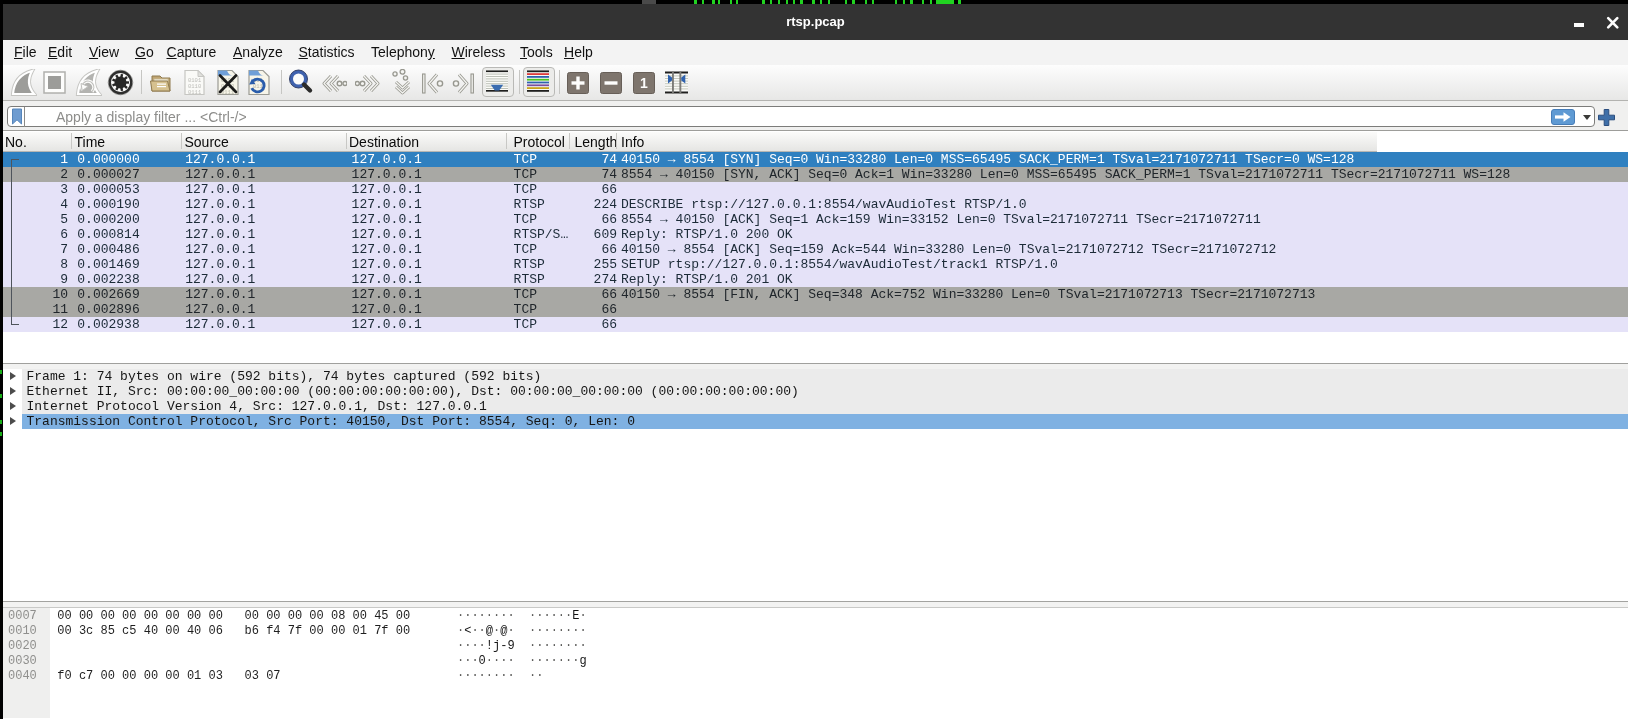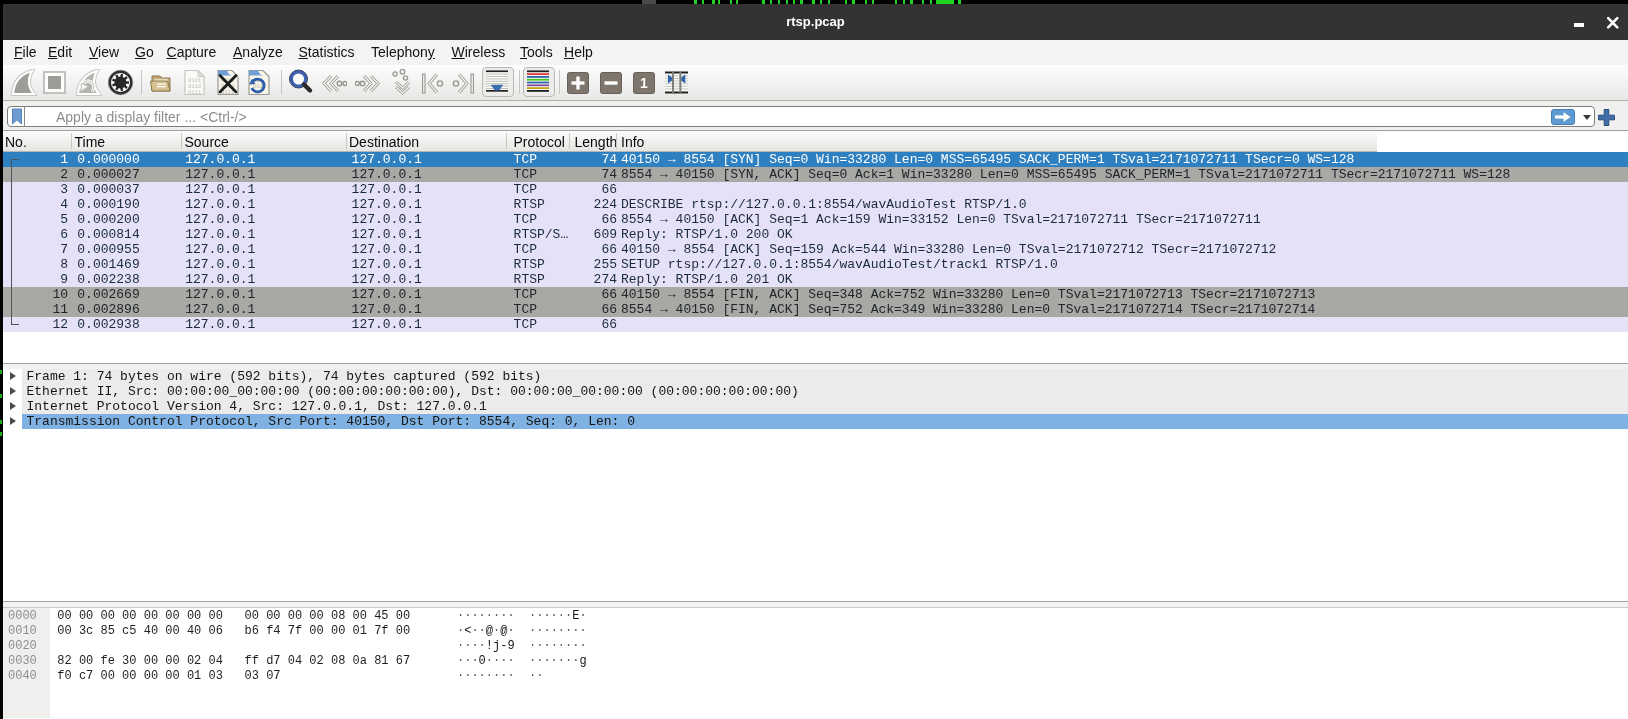--- a/index.html
+++ b/index.html
@@ -252,56 +252,55 @@
       <div class="hsep" style="left:67.5px"></div>
       <div class="hsep" style="left:177.5px"></div>
       <div class="hsep" style="left:342.5px"></div>
       <div class="hsep" style="left:503.3px"></div>
       <div class="hsep" style="left:565.6px"></div>
       <div class="hsep" style="left:613px"></div>
     </div>
 <div class="abs" id="rows">
       <div class="row sel" style="top:0px"><span class="cno">1</span><span class="ctm">0.000000</span><span class="csr">127.0.0.1</span><span class="cds">127.0.0.1</span><span class="cpr">TCP</span><span class="cln">74</span><span class="cin">40150 → 8554 [SYN] Seq=0 Win=33280 Len=0 MSS=65495 SACK_PERM=1 TSval=2171072711 TSecr=0 WS=128</span></div>
       <div class="row gry" style="top:15px"><span class="cno">2</span><span class="ctm">0.000027</span><span class="csr">127.0.0.1</span><span class="cds">127.0.0.1</span><span class="cpr">TCP</span><span class="cln">74</span><span class="cin">8554 → 40150 [SYN, ACK] Seq=0 Ack=1 Win=33280 Len=0 MSS=65495 SACK_PERM=1 TSval=2171072711 TSecr=2171072711 WS=128</span></div>
-      <div class="row lav" style="top:30px"><span class="cno">3</span><span class="ctm">0.000037</span><span class="csr">127.0.0.1</span><span class="cds">127.0.0.1</span><span class="cpr">TCP</span><span class="cln">66</span></div>
+      <div class="row lav" style="top:30px"><span class="cno">3</span><span class="ctm">0.000053</span><span class="csr">127.0.0.1</span><span class="cds">127.0.0.1</span><span class="cpr">TCP</span><span class="cln">66</span></div>
       <div class="row lav" style="top:45px"><span class="cno">4</span><span class="ctm">0.000190</span><span class="csr">127.0.0.1</span><span class="cds">127.0.0.1</span><span class="cpr">RTSP</span><span class="cln">224</span><span class="cin">DESCRIBE rtsp://127.0.0.1:8554/wavAudioTest RTSP/1.0</span></div>
       <div class="row lav" style="top:60px"><span class="cno">5</span><span class="ctm">0.000200</span><span class="csr">127.0.0.1</span><span class="cds">127.0.0.1</span><span class="cpr">TCP</span><span class="cln">66</span><span class="cin">8554 → 40150 [ACK] Seq=1 Ack=159 Win=33152 Len=0 TSval=2171072711 TSecr=2171072711</span></div>
       <div class="row lav" style="top:75px"><span class="cno">6</span><span class="ctm">0.000814</span><span class="csr">127.0.0.1</span><span class="cds">127.0.0.1</span><span class="cpr">RTSP/S…</span><span class="cln">609</span><span class="cin">Reply: RTSP/1.0 200 OK</span></div>
-      <div class="row lav" style="top:90px"><span class="cno">7</span><span class="ctm">0.000955</span><span class="csr">127.0.0.1</span><span class="cds">127.0.0.1</span><span class="cpr">TCP</span><span class="cln">66</span><span class="cin">40150 → 8554 [ACK] Seq=159 Ack=544 Win=33280 Len=0 TSval=2171072712 TSecr=2171072712</span></div>
+      <div class="row lav" style="top:90px"><span class="cno">7</span><span class="ctm">0.000486</span><span class="csr">127.0.0.1</span><span class="cds">127.0.0.1</span><span class="cpr">TCP</span><span class="cln">66</span><span class="cin">40150 → 8554 [ACK] Seq=159 Ack=544 Win=33280 Len=0 TSval=2171072712 TSecr=2171072712</span></div>
       <div class="row lav" style="top:105px"><span class="cno">8</span><span class="ctm">0.001469</span><span class="csr">127.0.0.1</span><span class="cds">127.0.0.1</span><span class="cpr">RTSP</span><span class="cln">255</span><span class="cin">SETUP rtsp://127.0.0.1:8554/wavAudioTest/track1 RTSP/1.0</span></div>
       <div class="row lav" style="top:120px"><span class="cno">9</span><span class="ctm">0.002238</span><span class="csr">127.0.0.1</span><span class="cds">127.0.0.1</span><span class="cpr">RTSP</span><span class="cln">274</span><span class="cin">Reply: RTSP/1.0 201 OK</span></div>
       <div class="row gry" style="top:135px"><span class="cno">10</span><span class="ctm">0.002669</span><span class="csr">127.0.0.1</span><span class="cds">127.0.0.1</span><span class="cpr">TCP</span><span class="cln">66</span><span class="cin">40150 → 8554 [FIN, ACK] Seq=348 Ack=752 Win=33280 Len=0 TSval=2171072713 TSecr=2171072713</span></div>
-      <div class="row gry" style="top:150px"><span class="cno">11</span><span class="ctm">0.002896</span><span class="csr">127.0.0.1</span><span class="cds">127.0.0.1</span><span class="cpr">TCP</span><span class="cln">66</span><span class="cin">8554 → 40150 [FIN, ACK] Seq=752 Ack=349 Win=33280 Len=0 TSval=2171072714 TSecr=2171072714</span></div>
+      <div class="row gry" style="top:150px"><span class="cno">11</span><span class="ctm">0.002896</span><span class="csr">127.0.0.1</span><span class="cds">127.0.0.1</span><span class="cpr">TCP</span><span class="cln">66</span></div>
       <div class="row lav" style="top:165px"><span class="cno">12</span><span class="ctm">0.002938</span><span class="csr">127.0.0.1</span><span class="cds">127.0.0.1</span><span class="cpr">TCP</span><span class="cln">66</span></div>
       <svg style="position:absolute;left:0;top:0" width="30" height="180" viewBox="0 0 30 180">
         <path d="M8.3 7.5 H15.5 M8.3 7.5 V172.5 M8.3 172.5 H15.5" stroke="#4e545c" stroke-width="1" shape-rendering="crispEdges" fill="none"></path>
       </svg>
     </div>
 <div class="abs" id="detail">
       <div class="dtri" style="top:3px"></div>
       <div class="drow" style="top:0px;background:#ebebeb">Frame 1: 74 bytes on wire (592 bits), 74 bytes captured (592 bits)</div>
       <div class="dtri" style="top:18px"></div>
       <div class="drow" style="top:15px;background:#ebebeb">Ethernet II, Src: 00:00:00_00:00:00 (00:00:00:00:00:00), Dst: 00:00:00_00:00:00 (00:00:00:00:00:00)</div>
       <div class="dtri" style="top:33px"></div>
       <div class="drow" style="top:30px;background:#ebebeb">Internet Protocol Version 4, Src: 127.0.0.1, Dst: 127.0.0.1</div>
       <div class="dtri" style="top:48px"></div>
       <div class="drow" style="top:45px;background:#7fb1e2">Transmission Control Protocol, Src Port: 40150, Dst Port: 8554, Seq: 0, Len: 0</div>
     </div>
 <div class="abs" id="hexpane">
       <div id="hexgutter"></div>
-      <div class="hxr hoff" style="top:1px">0000</div>
+      <div class="hxr hoff" style="top:1px">0007</div>
       <div class="hxr hbytes" style="top:1px">00 00 00 00 00 00 00 00   00 00 00 00 08 00 45 00</div>
       <div class="hxr hascii" style="top:1px">········  ······<b>E</b>·</div>
       <div class="hxr hoff" style="top:16px">0010</div>
       <div class="hxr hbytes" style="top:16px">00 3c 85 c5 40 00 40 06   b6 f4 7f 00 00 01 7f 00</div>
       <div class="hxr hascii" style="top:16px">·<b>&lt;</b>··<b>@</b>·<b>@</b>·  ········</div>
       <div class="hxr hoff" style="top:31px">0020</div>
       <div class="hxr hascii" style="top:31px">····<b>!j-9</b>  ········</div>
       <div class="hxr hoff" style="top:46px">0030</div>
-      <div class="hxr hbytes" style="top:46px">82 00 fe 30 00 00 02 04   ff d7 04 02 08 0a 81 67</div>
       <div class="hxr hascii" style="top:46px">···<b>0</b>····  ·······<b>g</b></div>
       <div class="hxr hoff" style="top:61px">0040</div>
       <div class="hxr hbytes" style="top:61px">f0 c7 00 00 00 00 01 03   03 07</div>
       <div class="hxr hascii" style="top:61px">········  ··</div>
     </div>
 <div class="abs" style="left:3px;top:363px;width:1625px;height:1px;background:#a0a09d"></div>
     <div class="abs" style="left:3px;top:364px;width:1625px;height:5px;background:#f2f2f1"></div>
     <div class="abs" style="left:3px;top:601px;width:1625px;height:1px;background:#a3a3a0"></div>
     <div class="abs" style="left:3px;top:602px;width:1625px;height:5px;background:#f3f3f2"></div>
     <div class="abs" style="left:3px;top:607px;width:1625px;height:1px;background:#c9c9c7"></div>

